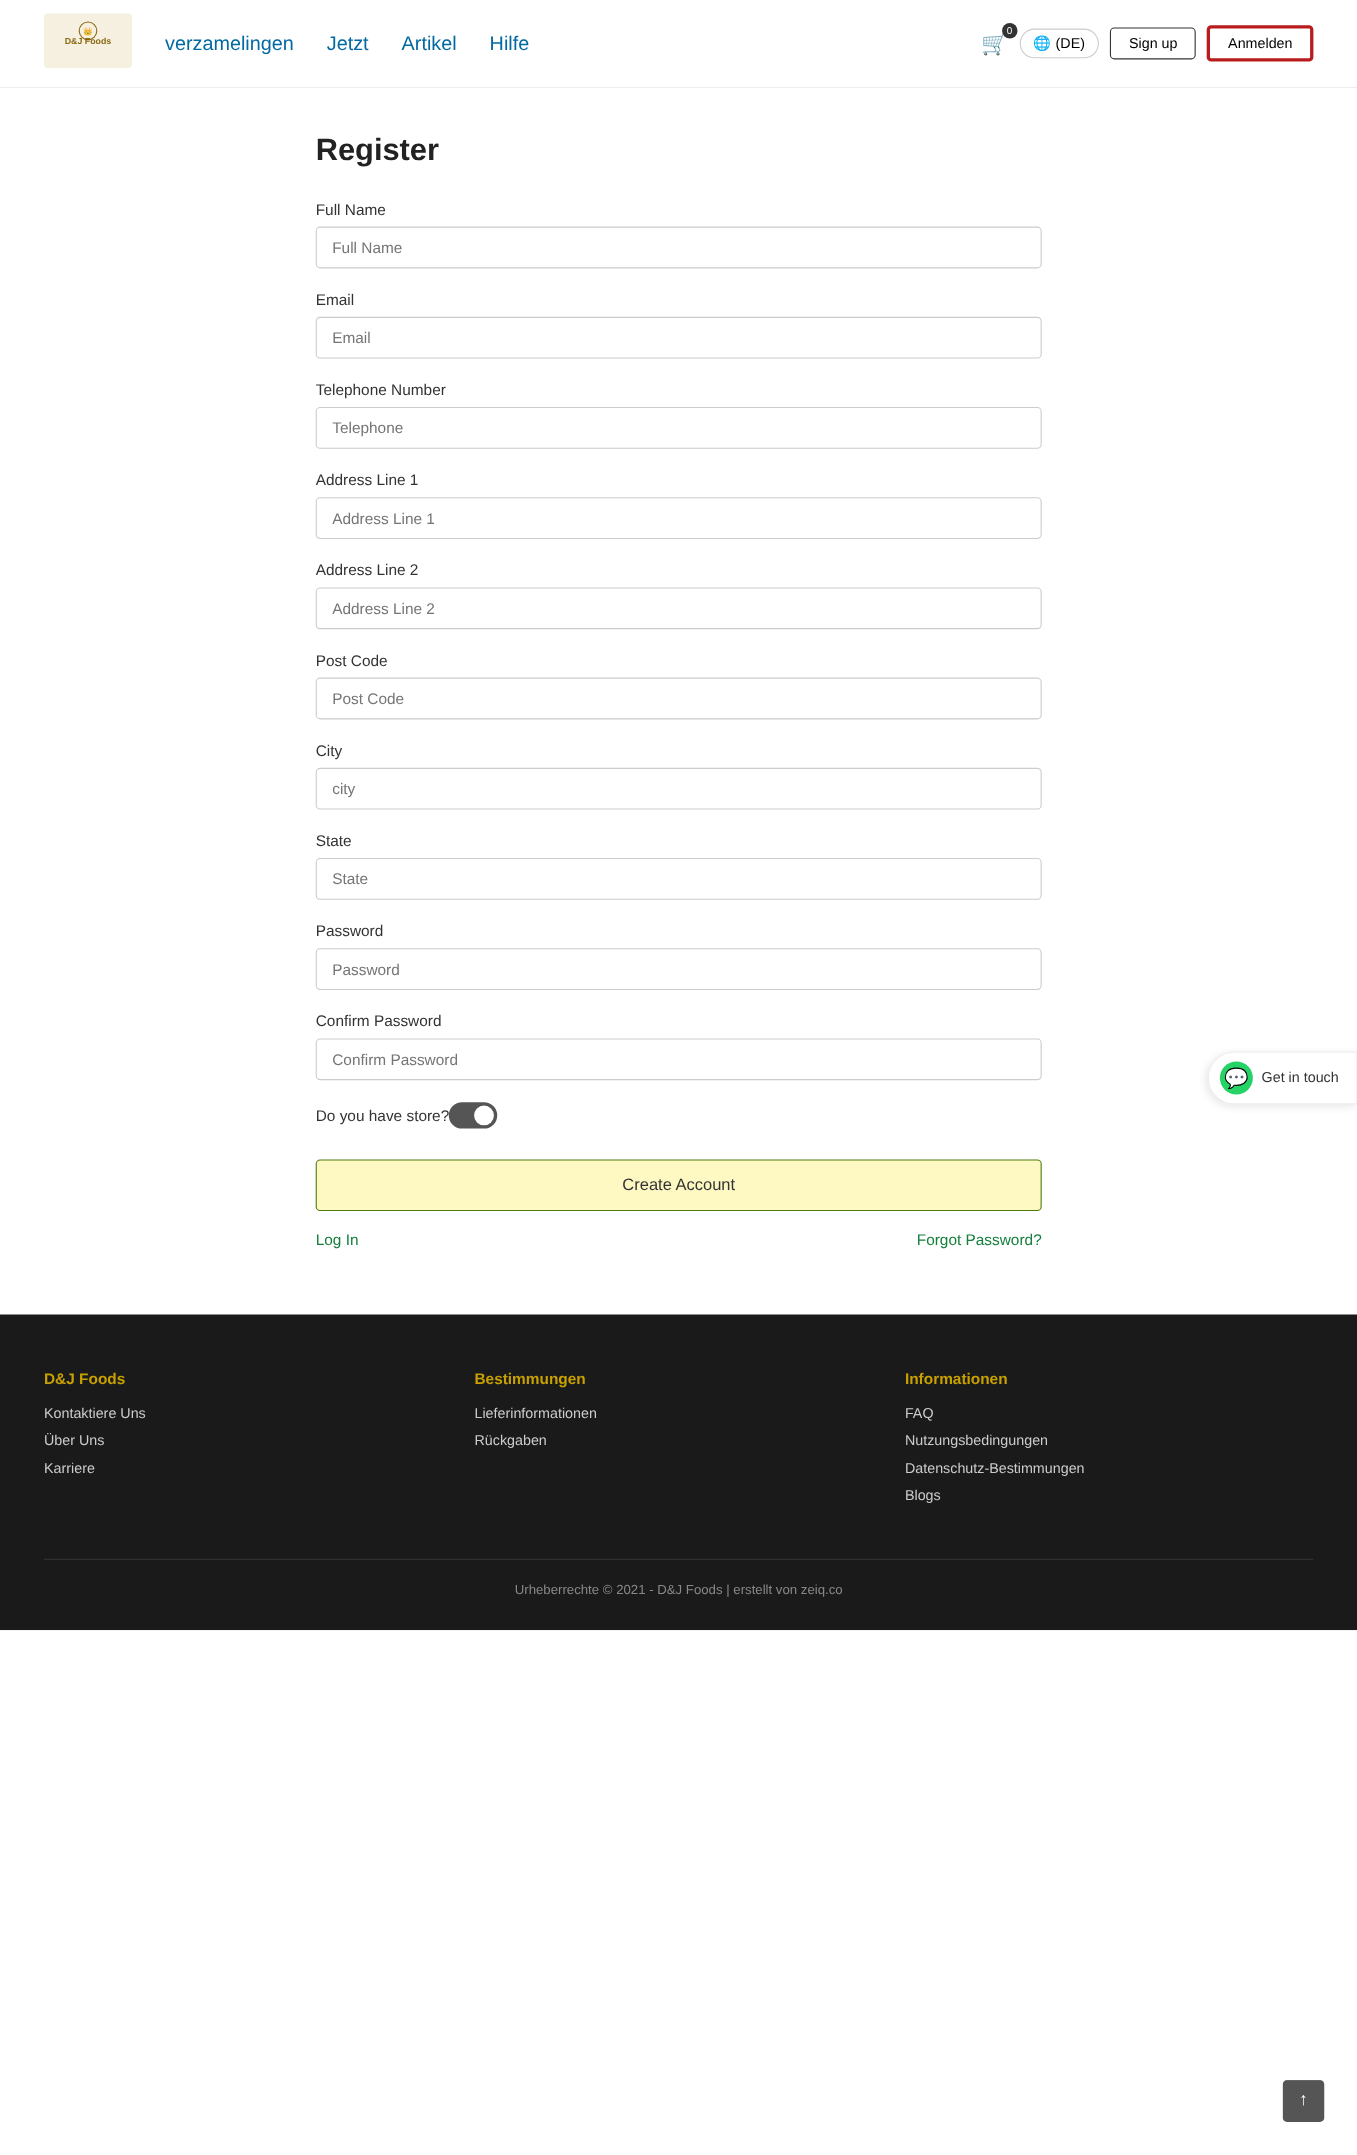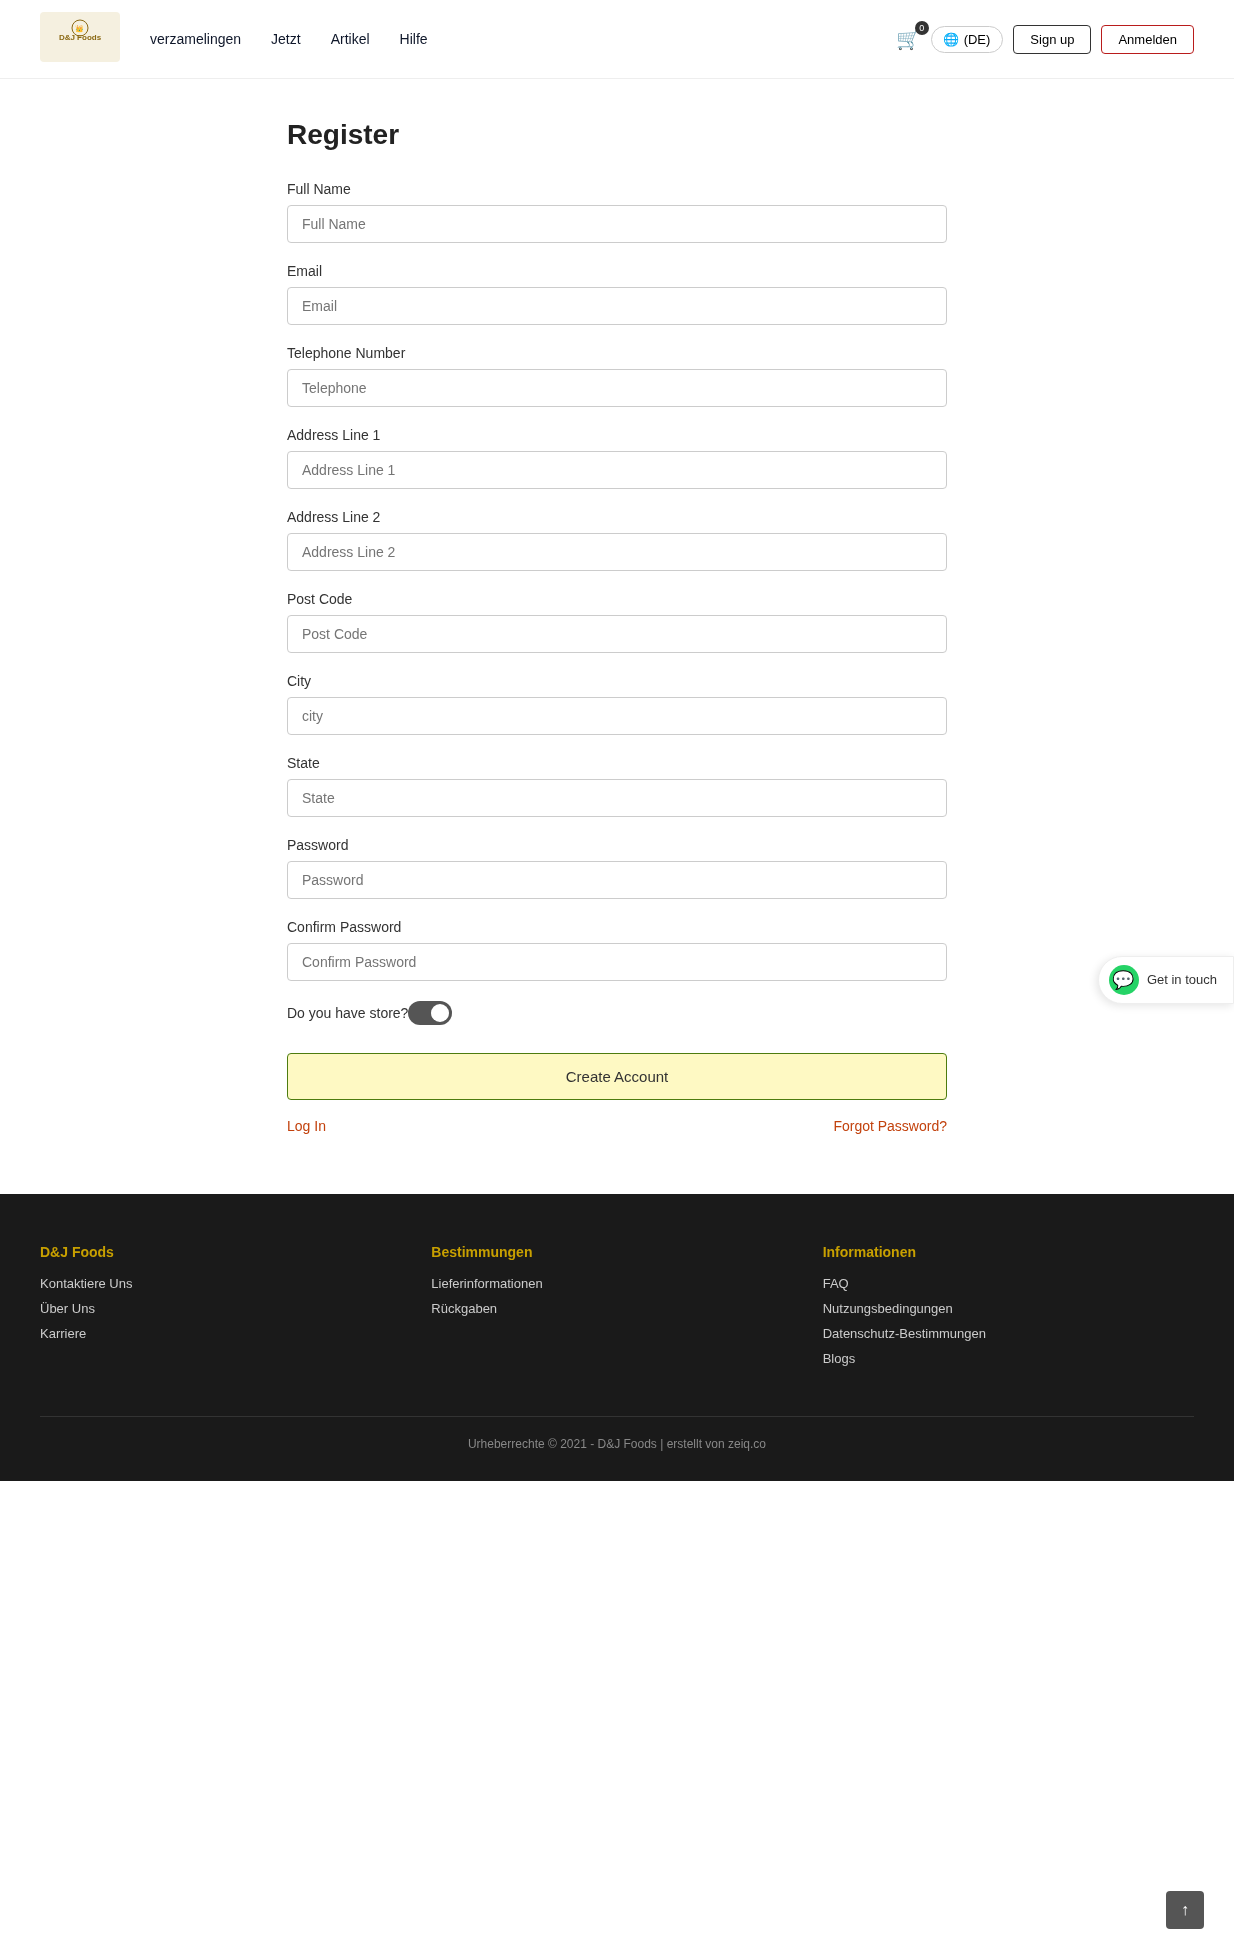--- a/index.html
+++ b/index.html
@@ -13,22 +13,22 @@
       border-bottom: 1px solid #eee;
       gap: 30px;
     }
     .nav-links {
       display: flex;
       gap: 30px;
       flex: 1;
     }
     .nav-link {
       text-decoration: none;
-      color: #0f172a;
-      font-size: 14px;
+      color: #0369a1;
+      font-size: 18px;
       cursor: pointer;
     }
     .navbar-right {
       display: flex;
       align-items: center;
       gap: 10px;
     }
     .cart-icon-wrapper {
       position: relative;
       cursor: pointer;
@@ -60,21 +60,21 @@
     }
     .signup-btn {
       border: 1px solid #333;
       border-radius: 4px;
       padding: 6px 16px;
       background: #fff;
       cursor: pointer;
       font-size: 13px;
     }
     .login-btn {
-      border: 1px solid #b91c1c;
+      border: 3px solid #b91c1c;
       border-radius: 4px;
       padding: 6px 16px;
       background: #fff;
       cursor: pointer;
       font-size: 13px;
     }
 
     
     .main-content {
       max-width: 700px;
@@ -147,21 +147,21 @@
       cursor: pointer;
       margin-bottom: 18px;
     }
 
     
     .links-row {
       display: flex;
       justify-content: space-between;
     }
     .text-link {
-      color: #c2410c;
+      color: #15803d;
       font-size: 14px;
       text-decoration: none;
       cursor: pointer;
     }
 
     
     .whatsapp-btn {
       position: fixed;
       right: 0;
       top: 50%;

